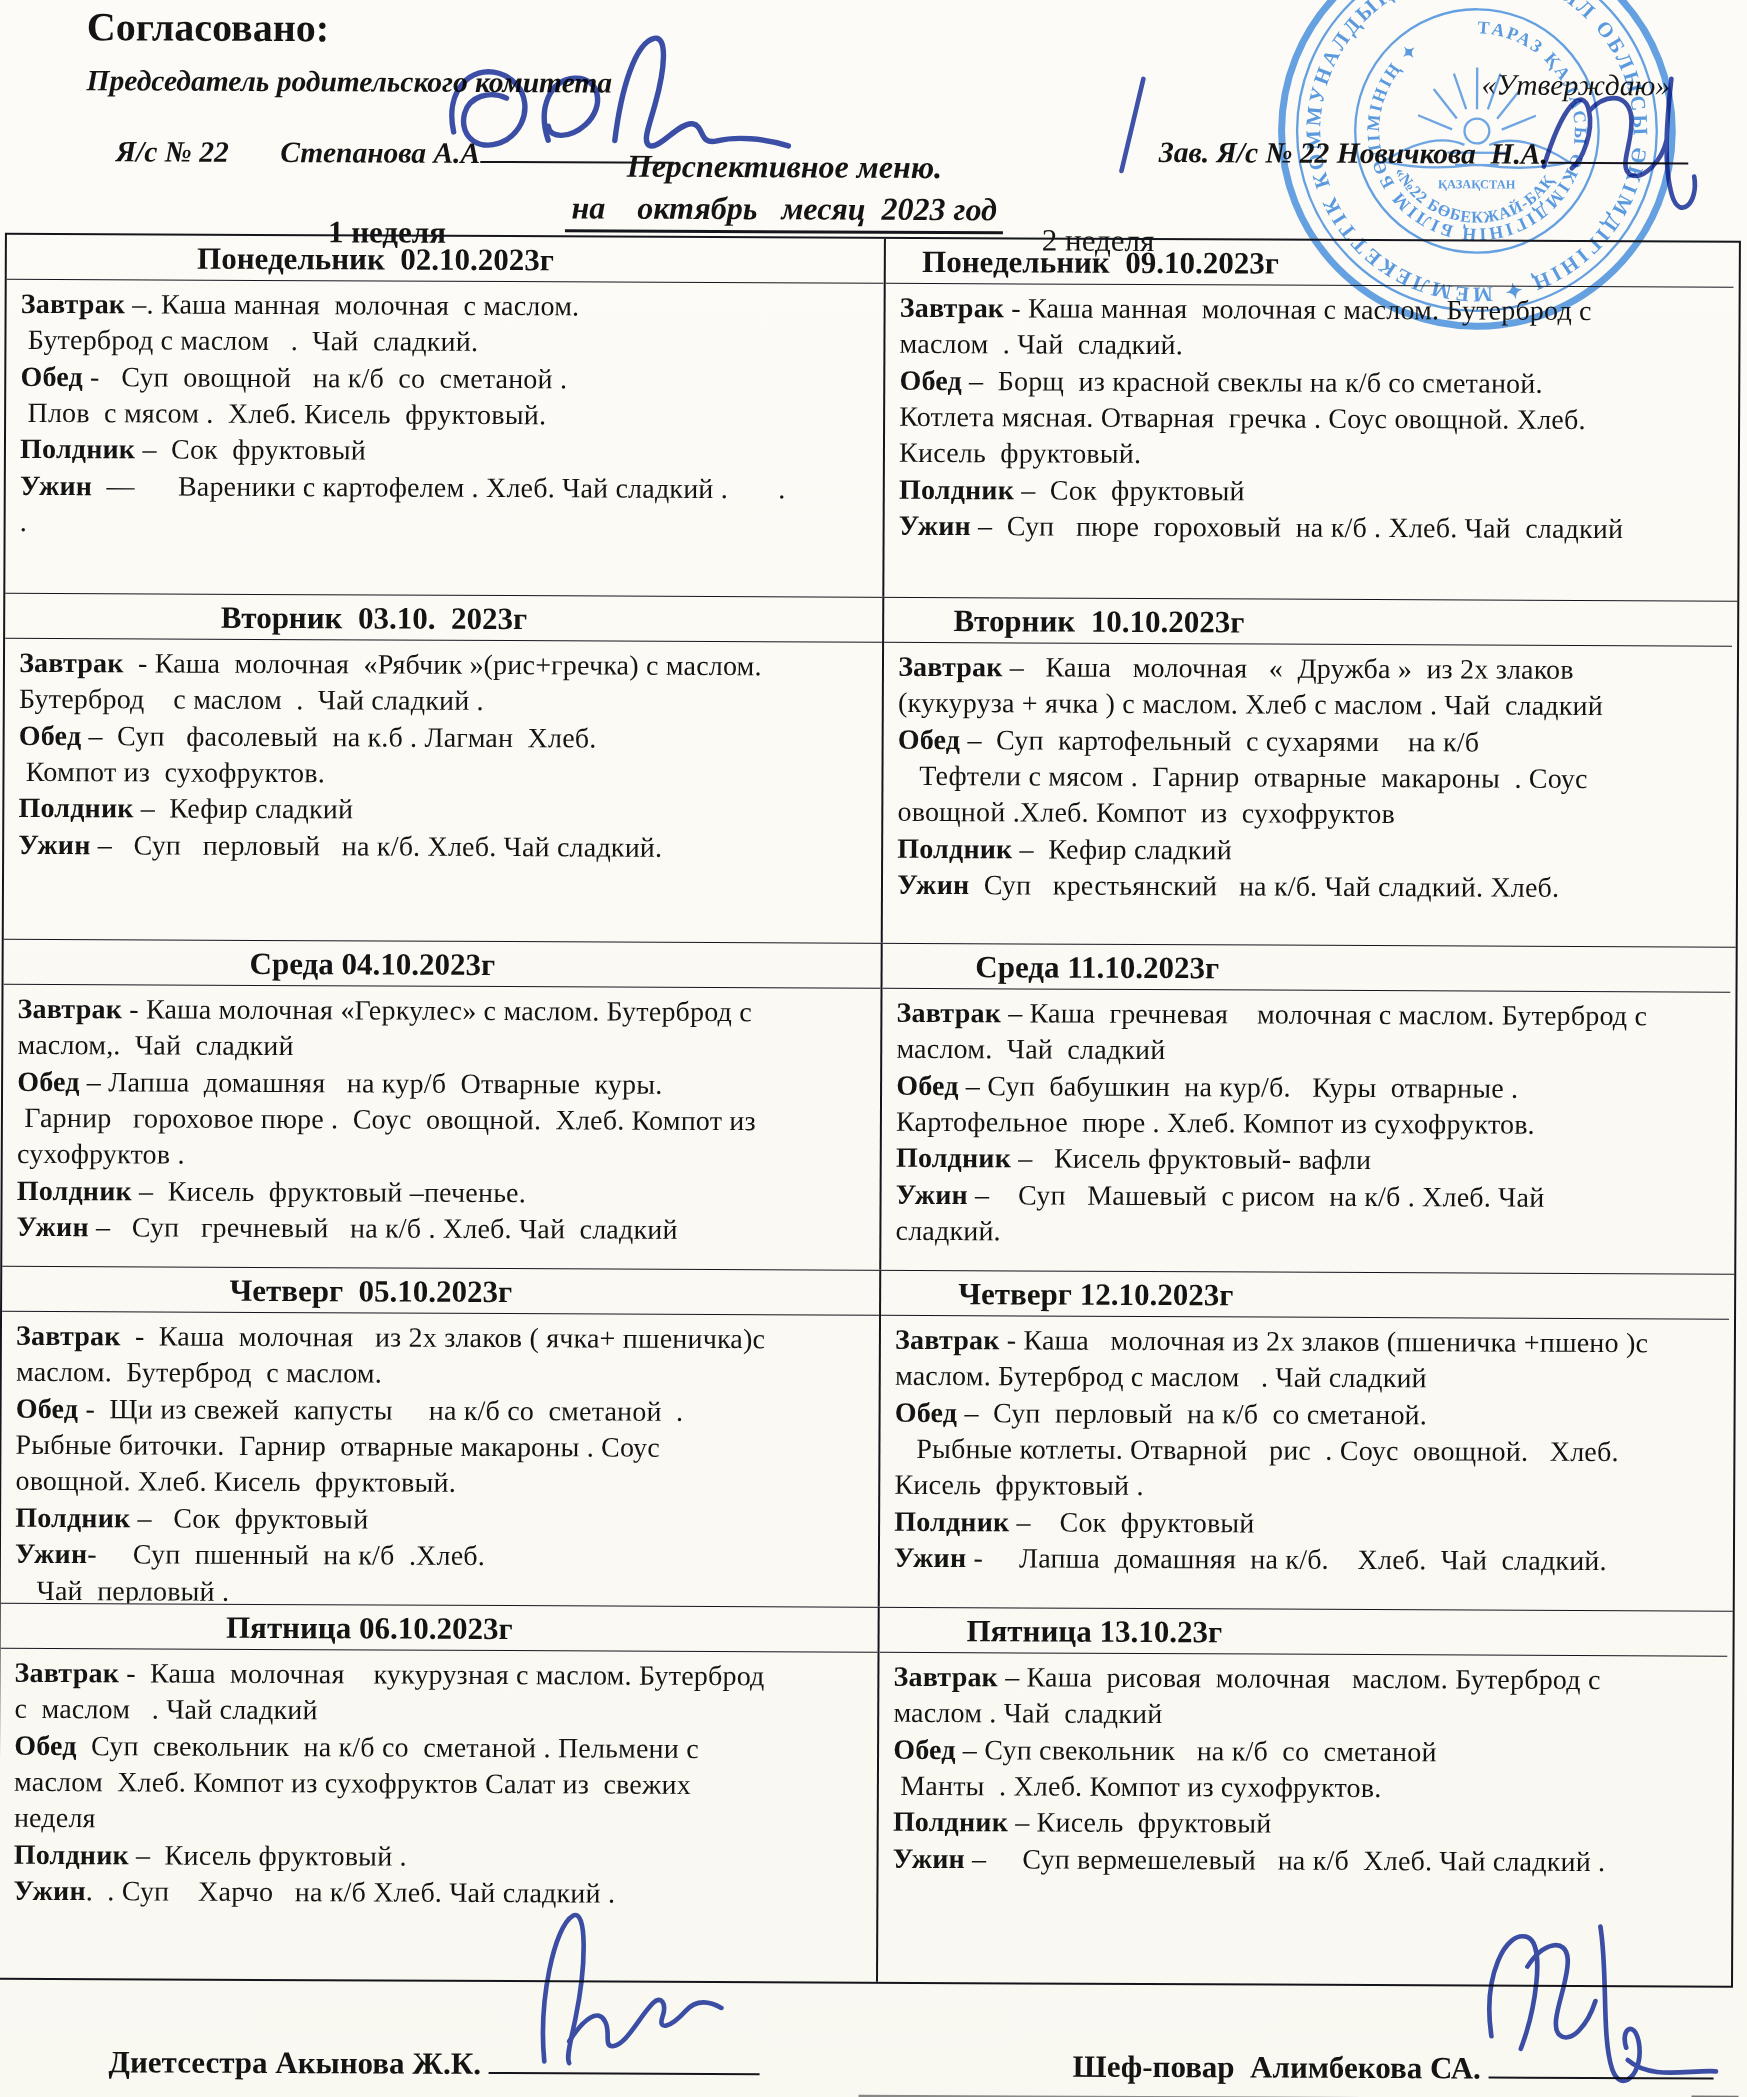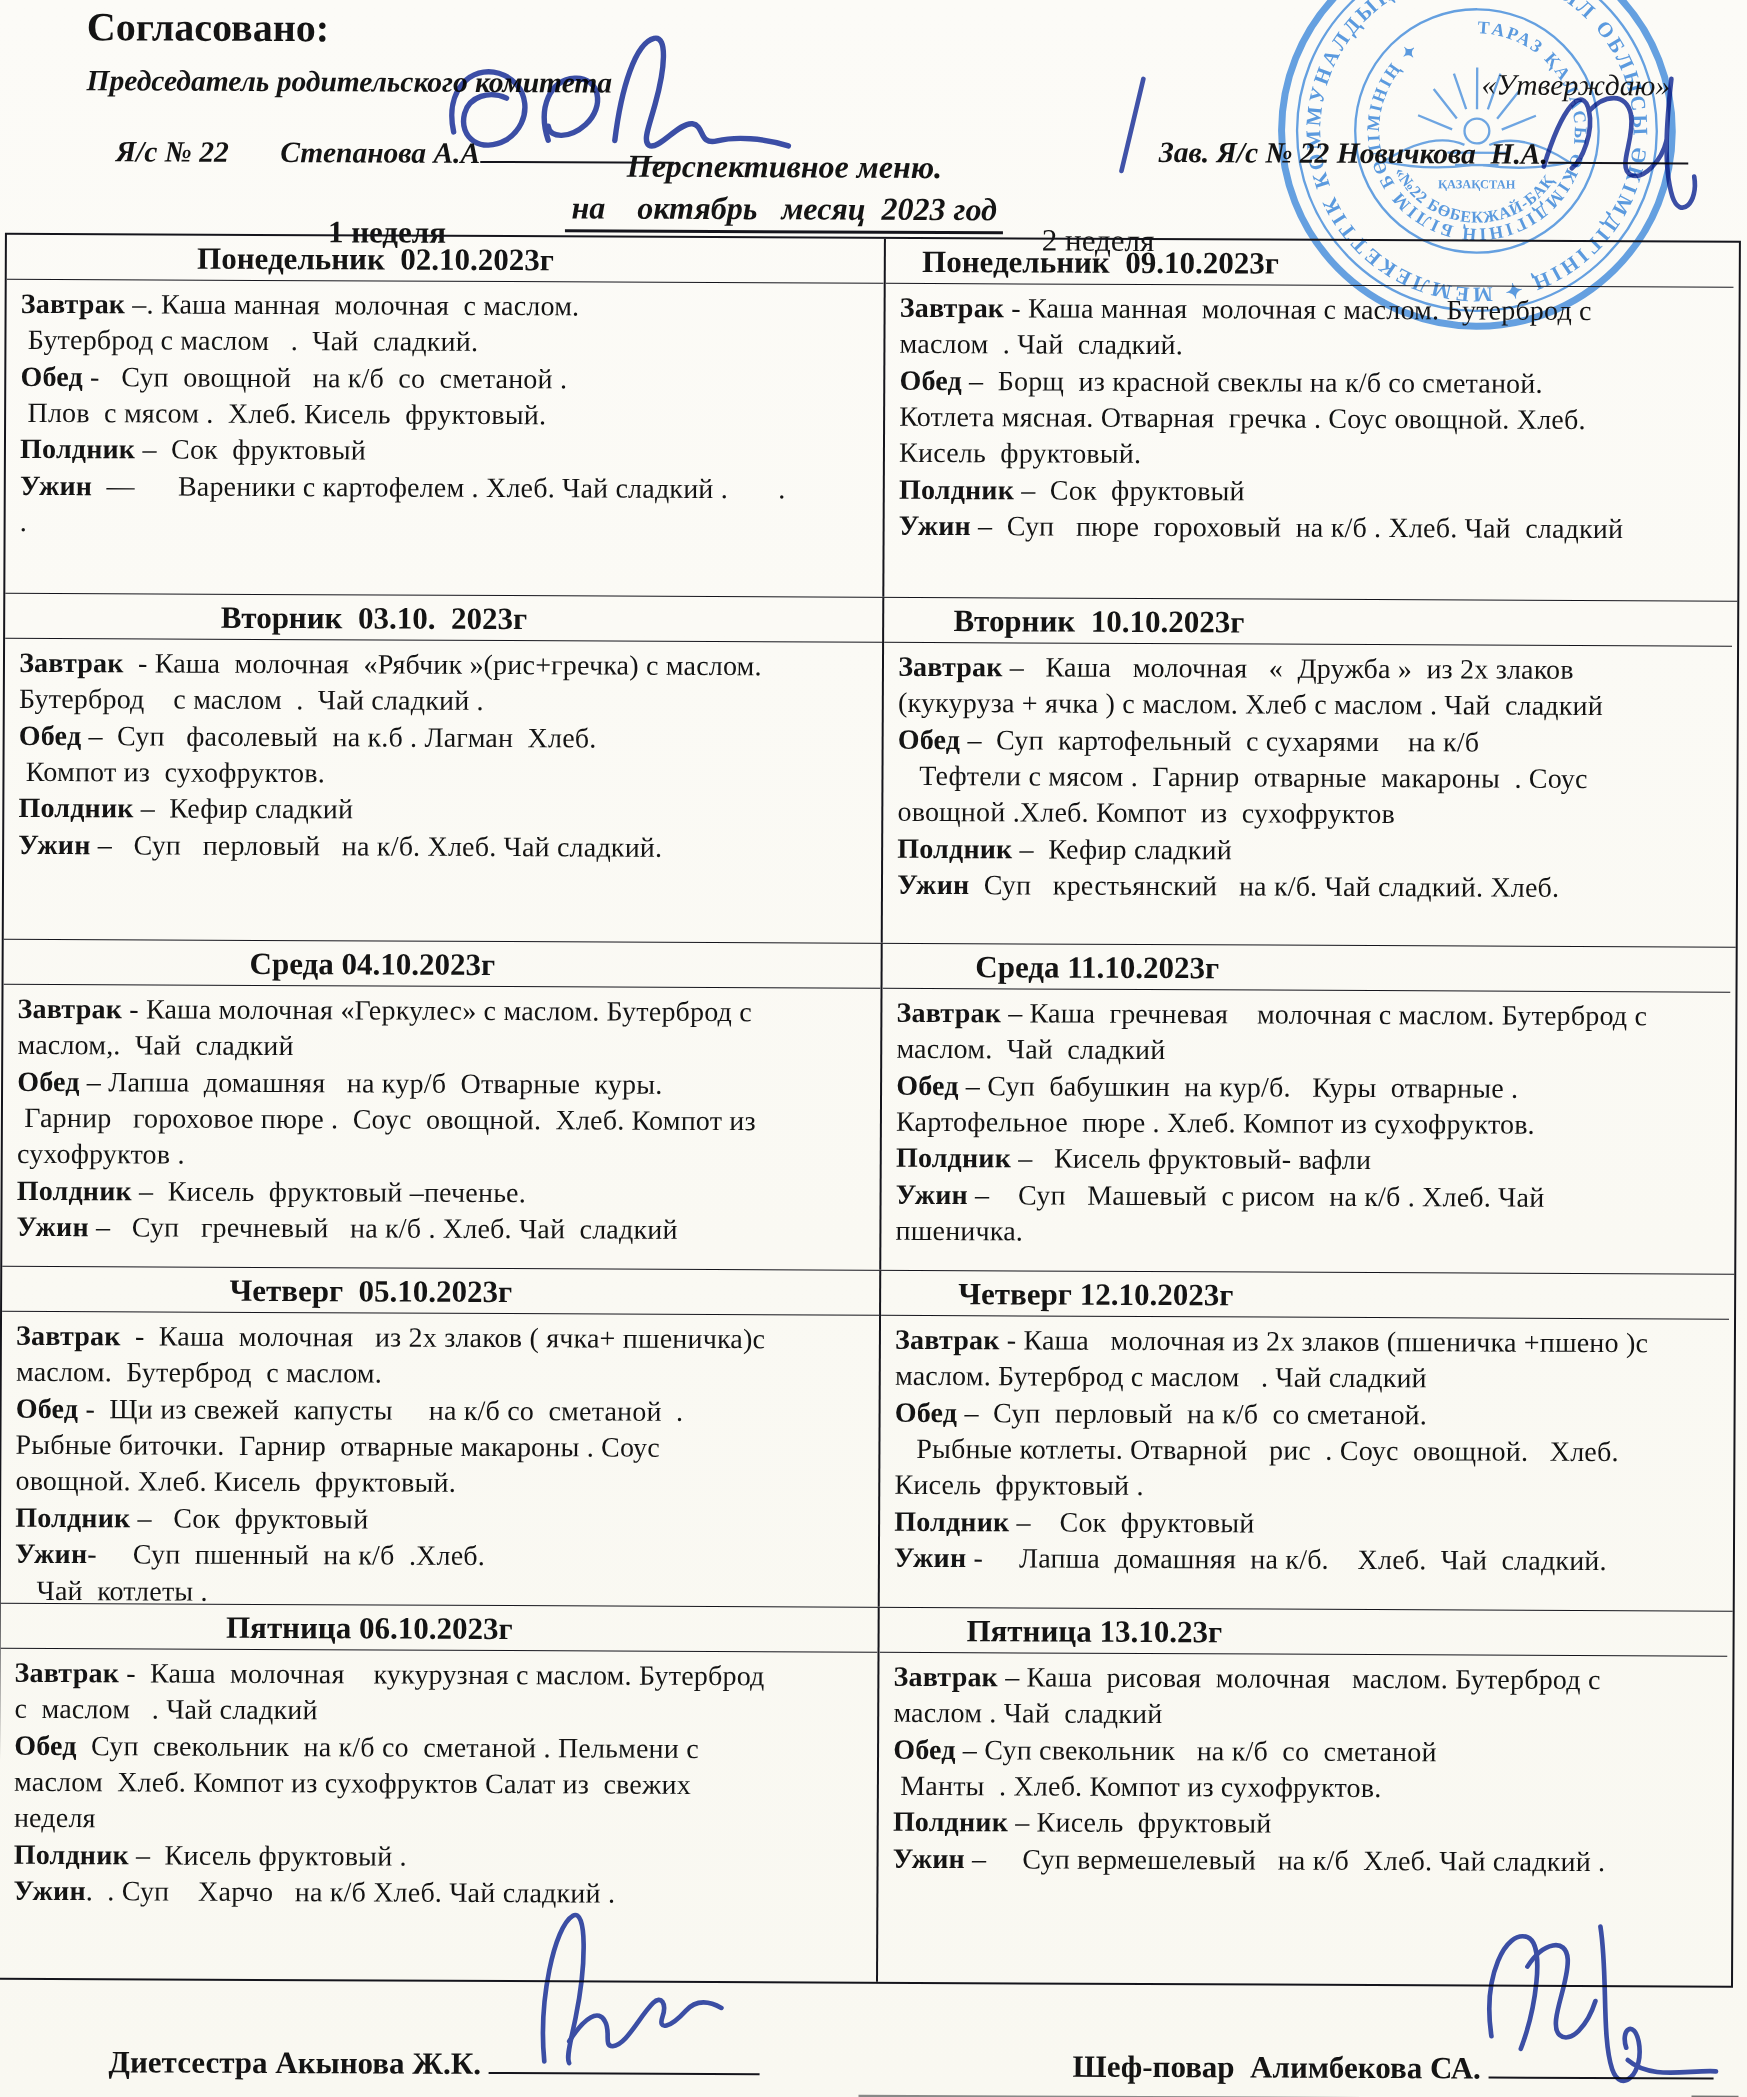--- a/index.html
+++ b/index.html
@@ -191,37 +191,37 @@
       </div>
       <div class="cell w2">
         <div class="day-head">Среда 11.10.2023г</div>
         <div class="cell-body">
           <p class="meal"><b>Завтрак</b><span> – Каша  гречневая    молочная с маслом. Бутерброд с</span></p>
           <p class="meal"><b></b><span>маслом.  Чай  сладкий</span></p>
           <p class="meal"><b>Обед</b><span> – Суп  бабушкин  на кур/б.   Куры  отварные .</span></p>
           <p class="meal"><b></b><span>Картофельное  пюре . Хлеб. Компот из сухофруктов.</span></p>
           <p class="meal"><b>Полдник</b><span> –   Кисель фруктовый- вафли</span></p>
           <p class="meal"><b>Ужин</b><span> –    Суп   Машевый  с рисом  на к/б . Хлеб. Чай</span></p>
-          <p class="meal"><b></b><span>пшеничка.</span></p>
+          <p class="meal"><b></b><span>сладкий.</span></p>
         </div>
       </div>
     </div>
 
     <div class="menu-row" style="height:336px;">
       <div class="cell w1">
         <div class="day-head">Четверг  05.10.2023г</div>
         <div class="cell-body">
           <p class="meal"><b>Завтрак</b><span>  -  Каша  молочная   из 2х злаков ( ячка+ пшеничка)с</span></p>
           <p class="meal"><b></b><span>маслом.  Бутерброд  с маслом.</span></p>
           <p class="meal"><b>Обед</b><span> -  Щи из свежей  капусты     на к/б со  сметаной  .</span></p>
           <p class="meal"><b></b><span>Рыбные биточки.  Гарнир  отварные макароны . Соус</span></p>
           <p class="meal"><b></b><span>овощной. Хлеб. Кисель  фруктовый.</span></p>
           <p class="meal"><b>Полдник</b><span> –   Сок  фруктовый</span></p>
           <p class="meal"><b>Ужин</b><span>-     Суп  пшенный  на к/б  .Хлеб.</span></p>
-          <p class="meal"><b></b><span>   Чай  котлеты .</span></p>
+          <p class="meal"><b></b><span>   Чай  перловый .</span></p>
         </div>
       </div>
       <div class="cell w2">
         <div class="day-head">Четверг 12.10.2023г</div>
         <div class="cell-body">
           <p class="meal"><b>Завтрак</b><span> - Каша   молочная из 2х злаков (пшеничка +пшено )с</span></p>
           <p class="meal"><b></b><span>маслом. Бутерброд с маслом   . Чай сладкий</span></p>
           <p class="meal"><b>Обед</b><span> –  Суп  перловый  на к/б  со сметаной.</span></p>
           <p class="meal"><b></b><span>   Рыбные котлеты. Отварной   рис  . Соус  овощной.   Хлеб.</span></p>
           <p class="meal"><b></b><span>Кисель  фруктовый .</span></p>

